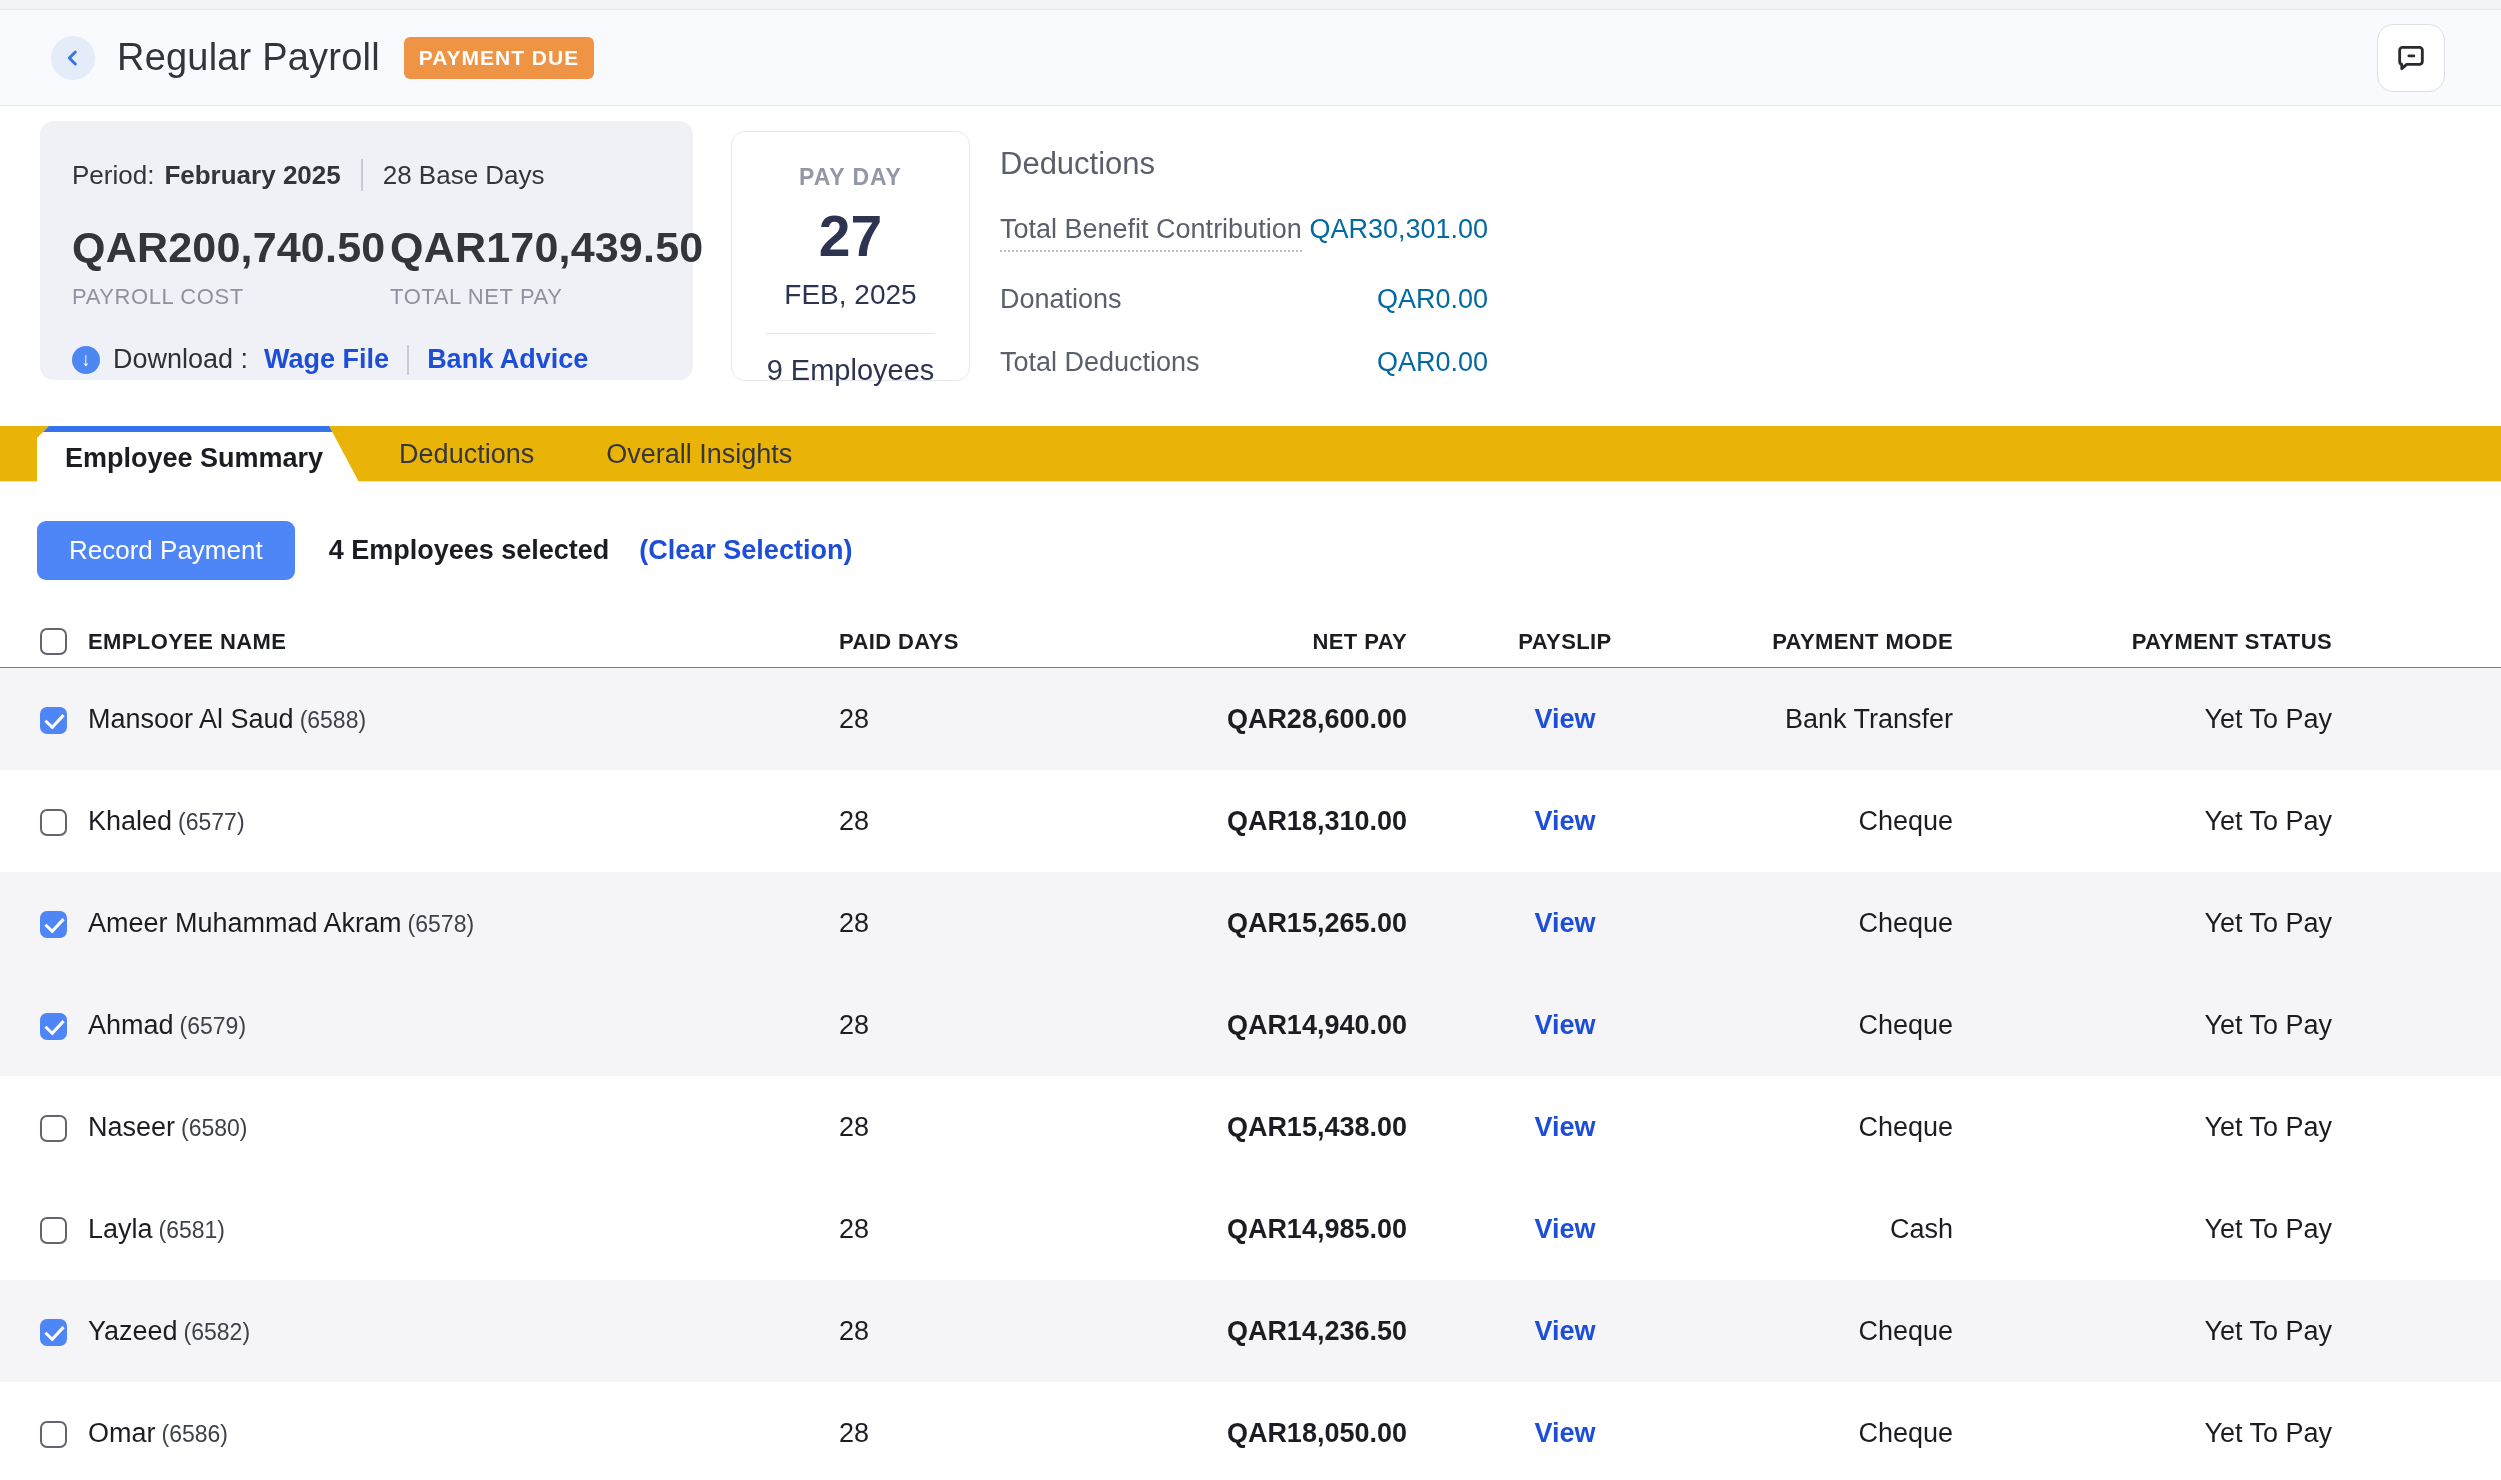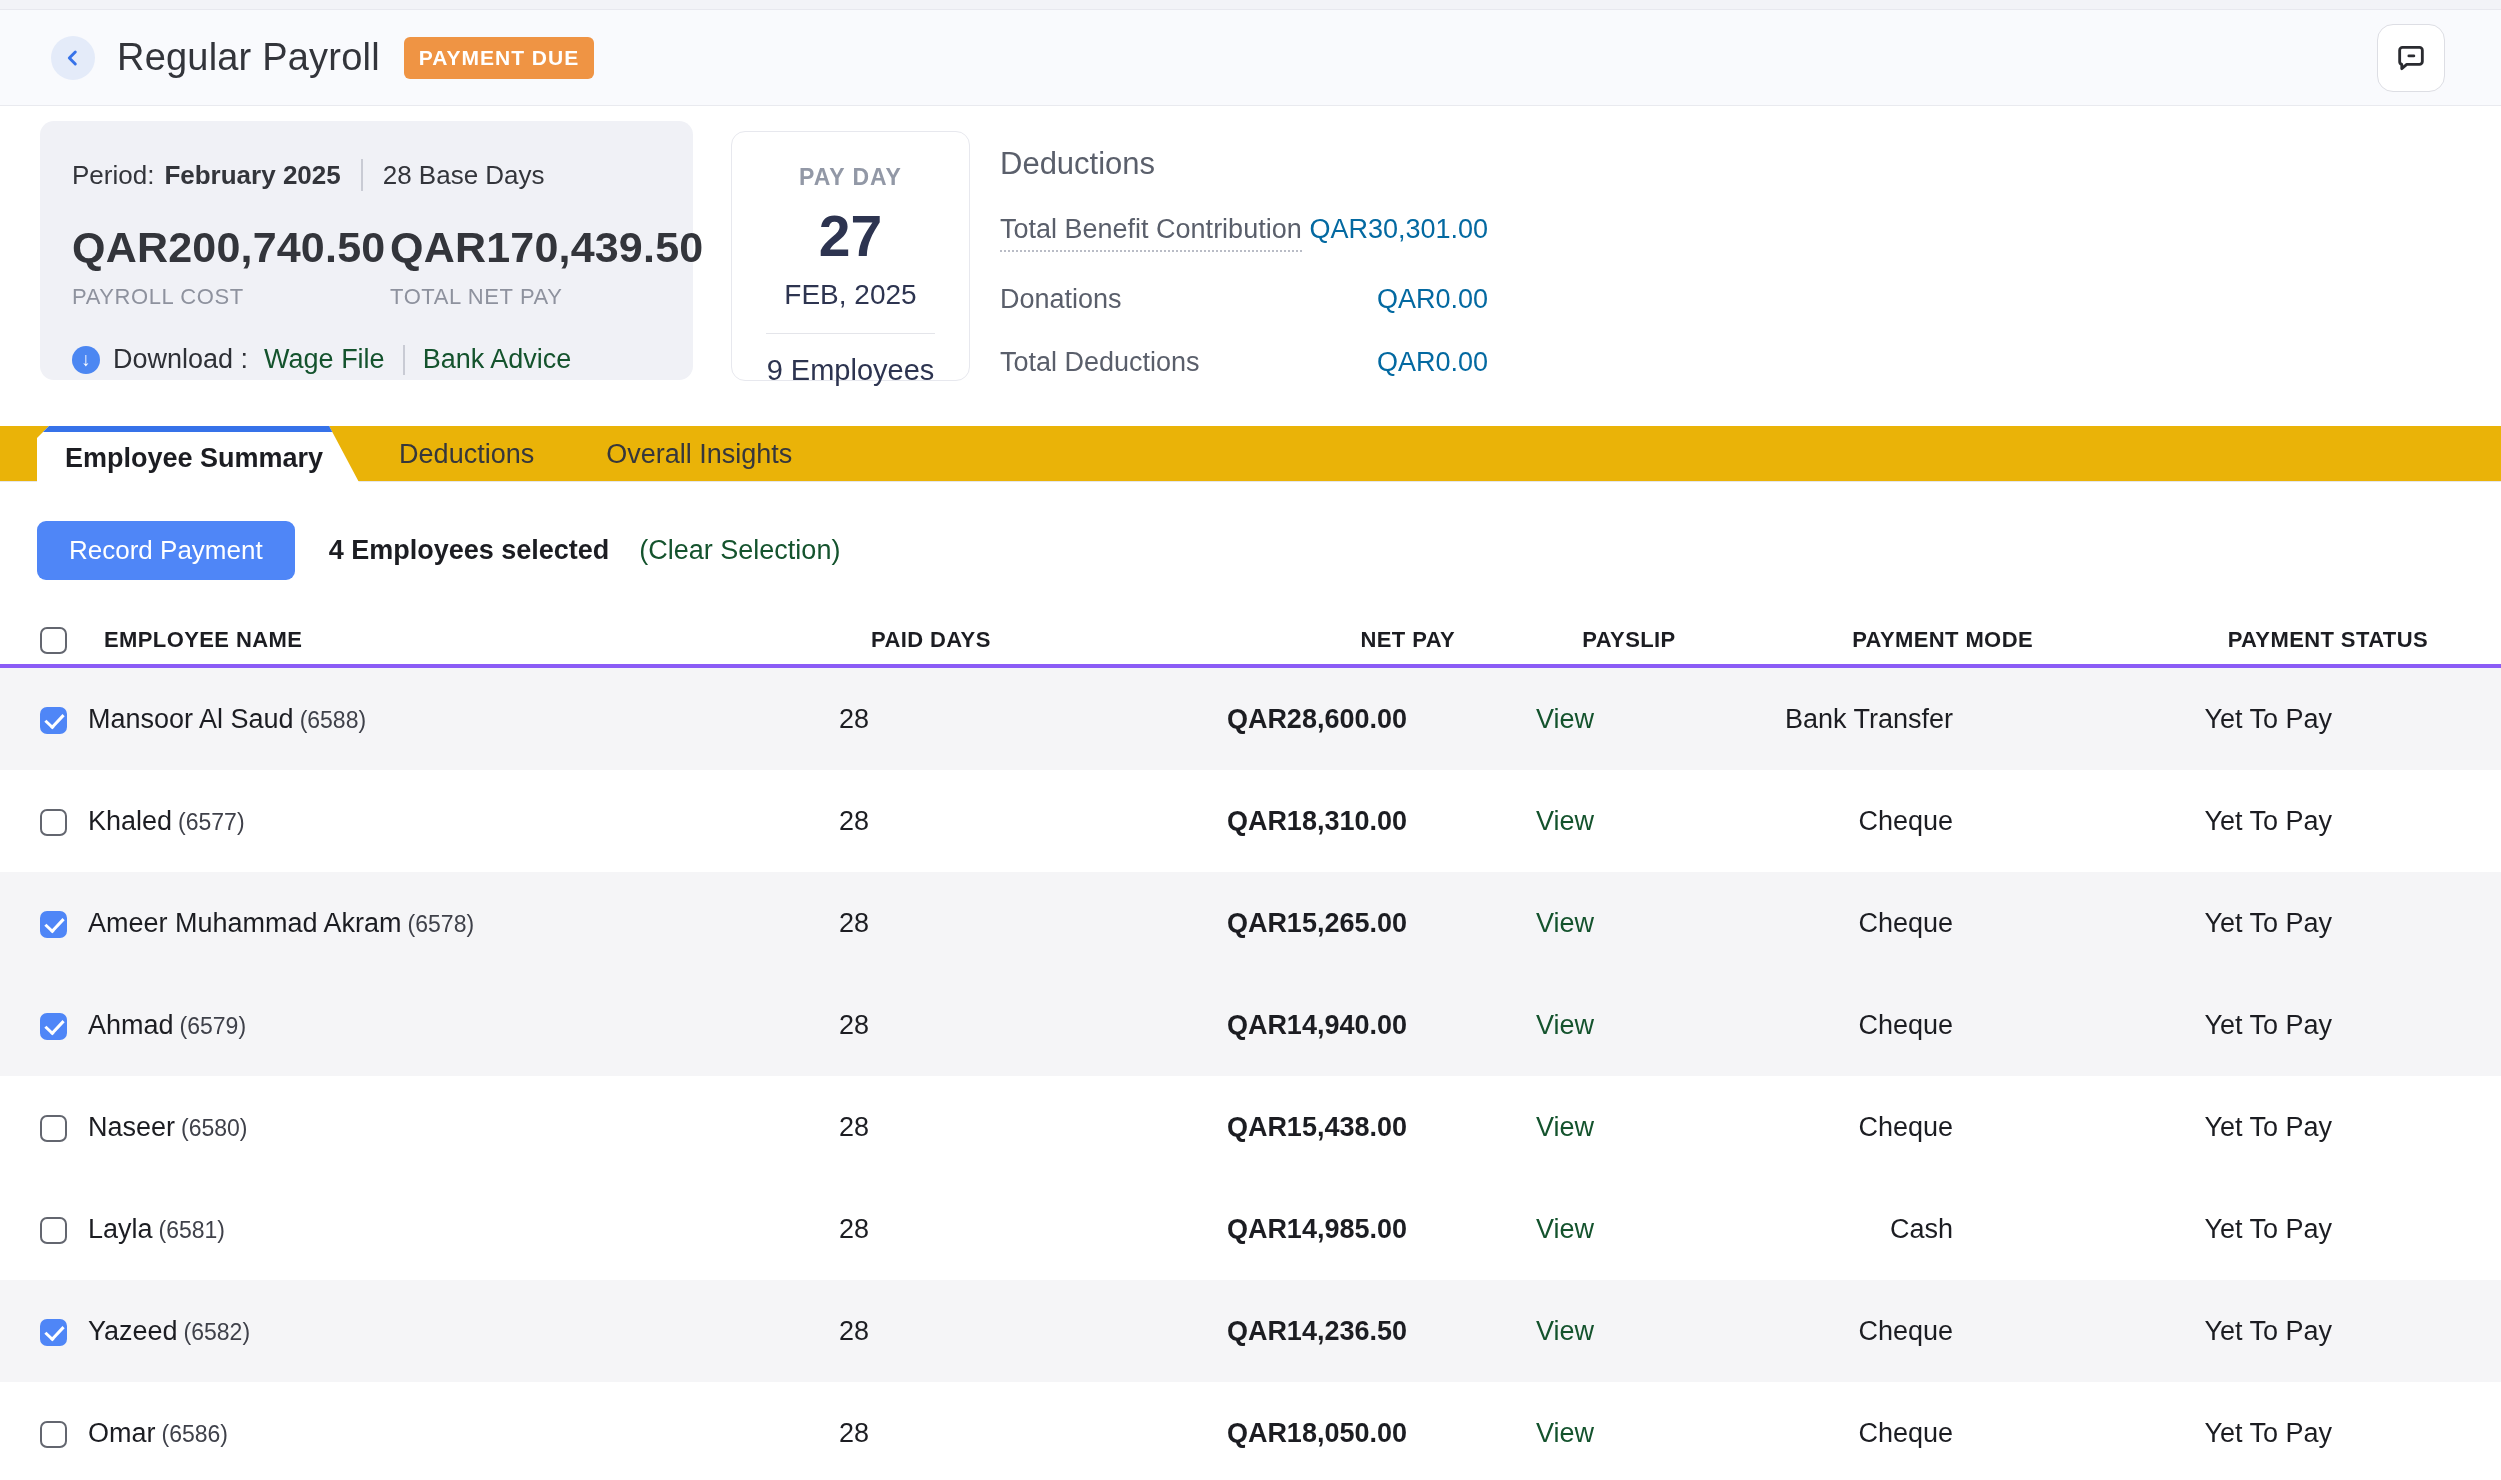--- a/index.html
+++ b/index.html
@@ -28,21 +28,21 @@
   .vsep { width:2px; height:32px; background:#c9cbd4; margin:0 20px; }
   .vsep-sm { width:2px; height:30px; background:#c9cbd4; margin:0 18px; }
   .amounts-row { display:flex; margin-top:32px; }
   .amount-block { min-width:318px; }
   .amount-value { font-size:43px; font-weight:600; color:#33353b; letter-spacing:0.2px; }
   .amount-label { font-size:22px; font-weight:500; color:#8e929e; letter-spacing:0.6px; margin-top:12px; }
   .download-row { display:flex; align-items:center; margin-top:34px; font-size:27px; }
   .dl-icon { width:28px; height:28px; border-radius:50%; background:#4c87f2; color:#fff;
     display:flex; align-items:center; justify-content:center; font-size:19px; font-weight:700; margin-right:13px; }
   .dl-label { color:#2e3036; }
-  .link { color:#14532d; text-decoration:none; cursor:pointer; }
+  .link { color:#1d4ed8; text-decoration:none; cursor:pointer;font-weight:bold; }
   .dl-link { margin-left:16px; }
 
   .payday-card { width:239px; height:250px; background:#fff; border:1px solid #e7e8ee; border-radius:14px;
     margin-left:38px; margin-top:10px; text-align:center; padding-top:32px; }
   .payday-label { font-size:23px; font-weight:700; color:#9298a6; letter-spacing:1px; }
   .payday-day { font-size:57px; font-weight:600; color:#2d3450; margin-top:12px; }
   .payday-month { font-size:28px; color:#2d3450; margin-top:10px; }
   .payday-divider { width:169px; height:1px; background:#e4e5ea; margin:22px auto 0 auto; }
   .payday-emp { font-size:29px; color:#2d3450; margin-top:20px; }
 
@@ -68,21 +68,21 @@
   .actions-row { display:flex; align-items:center; padding-left:37px; margin-top:39px; }
   .primary-btn { background:#4f86f7; color:#fff; border:none; border-radius:9px; height:59px;
     padding:0 32px; font-size:26px; font-family:inherit; cursor:pointer; }
   .selected-text { margin-left:34px; font-size:27px; font-weight:600; color:#1c1d22; }
   .clear-link { margin-left:30px; font-size:27px; }
 
   
   .emp-table { margin-top:36px; width:2501px; }
   .tgrid { display:grid; grid-template-columns:48px 751px 239px 329px 316px 230px 379px;
     padding-left:40px; padding-right:169px; align-items:center; }
-  .thead { height:52px; border-bottom:4px solid #8b5cf6;gap:16px; }
+  .thead { height:52px; border-bottom:1px solid #8b5cf6; }
   .thead .hcell { font-size:22px; font-weight:700; color:#1c1d22; letter-spacing:0.4px; }
   .trow { height:102px; background:#fff; }
   .trow.selected { background:#f5f5f7; }
   .c-days { text-align:left; }
   .c-net { text-align:right; }
   .c-slip { text-align:center; }
   .c-mode { text-align:right; }
   .c-status { text-align:right; }
   .cell { font-size:27px; color:#1c1d22; }
   .emp-name { font-size:27px; color:#1c1d22; }

